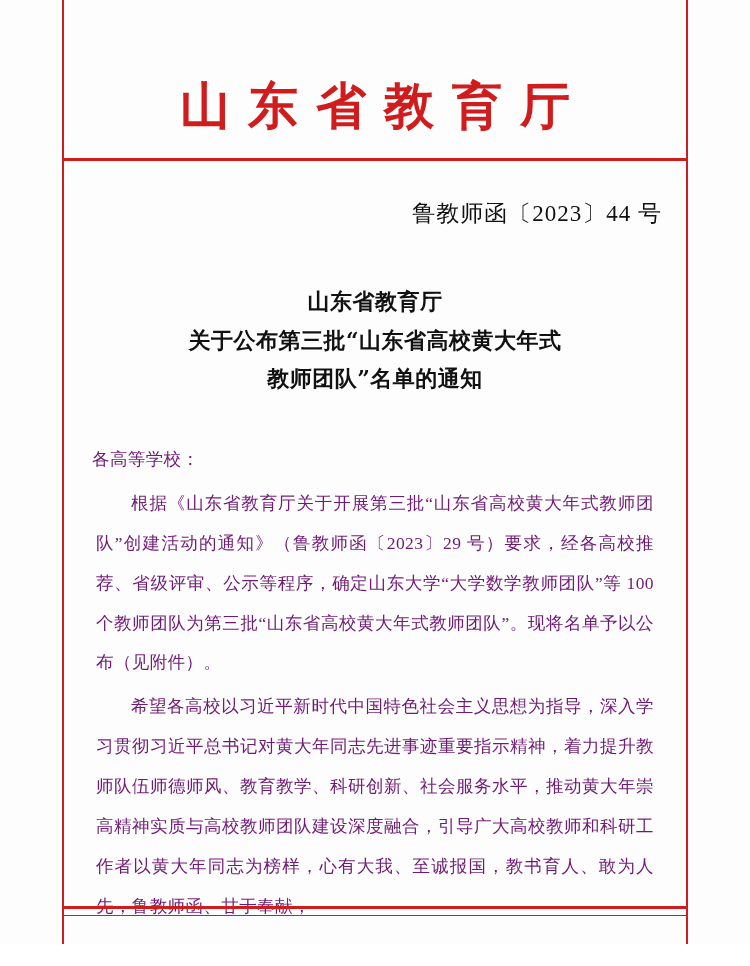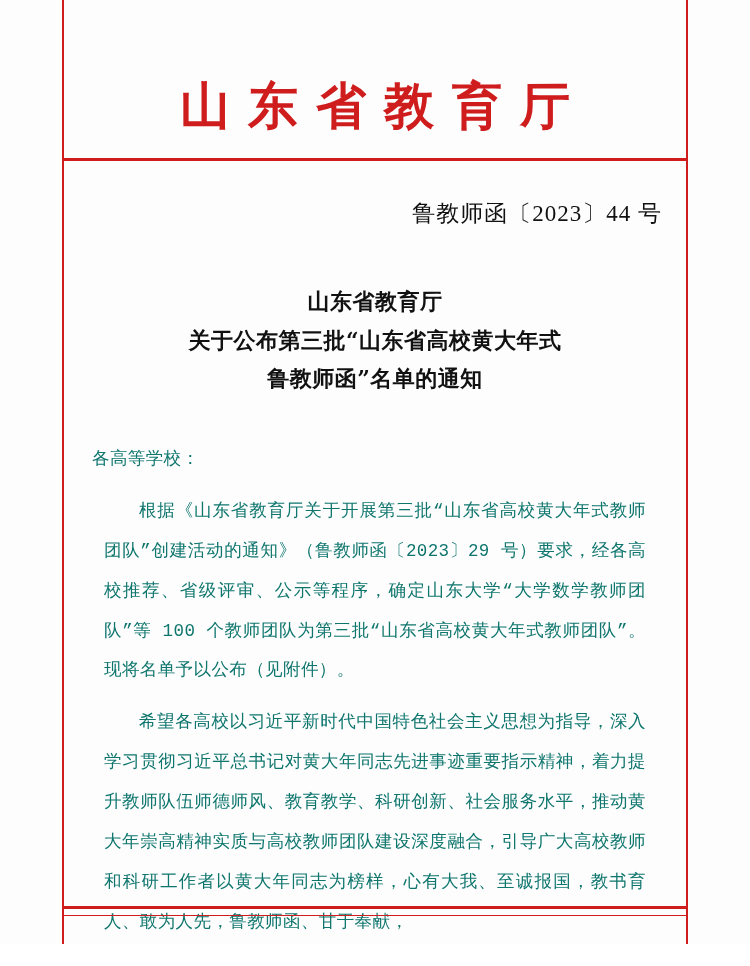--- a/index.html
+++ b/index.html
@@ -80,30 +80,30 @@
     color: #111111;
     letter-spacing: 0.5px;
   }
   .title-block .tline { display: block; }
 
   .body-block {
     position: absolute;
     top: 440px;
     left: 92px;
     width: 566px;
-    font-family: Liberation Mono, monospace;
+    font-family: Liberation Serif, serif;
     font-size: 17.5px;
     line-height: 2.28;
-    color: #0f766e;
+    color: #701a75;
     letter-spacing: 0.4px;
     text-align: justify;
   }
   .salutation { margin: 0 0 0 0; }
   .para {
-    margin: 12px;
+    margin: 4px;
     text-indent: 2em;
   }
 
   .footer-rules {
     position: absolute;
     left: 62px;
     width: 626px;
   }
   .footer-rules .thick {
     position: absolute;
@@ -133,21 +133,21 @@
   <div class="masthead">
     <div class="masthead-title">山东省教育厅</div>
   </div>
   <div class="masthead-rule"></div>
 
   <div class="doc-number">鲁教师函〔2023〕44 号</div>
 
   <div class="title-block">
     <span class="tline">山东省教育厅</span>
     <span class="tline">关于公布第三批“山东省高校黄大年式</span>
-    <span class="tline">鲁教师函”名单的通知</span>
+    <span class="tline">教师团队”名单的通知</span>
   </div>
 
   <div class="body-block">
     <p class="salutation">各高等学校：</p>
     <p class="para">根据《山东省教育厅关于开展第三批“山东省高校黄大年式教师团队”创建活动的通知》（鲁教师函〔2023〕29 号）要求，经各高校推荐、省级评审、公示等程序，确定山东大学“大学数学教师团队”等 100 个教师团队为第三批“山东省高校黄大年式教师团队”。现将名单予以公布（见附件）。</p>
     <p class="para">希望各高校以习近平新时代中国特色社会主义思想为指导，深入学习贯彻习近平总书记对黄大年同志先进事迹重要指示精神，着力提升教师队伍师德师风、教育教学、科研创新、社会服务水平，推动黄大年崇高精神实质与高校教师团队建设深度融合，引导广大高校教师和科研工作者以黄大年同志为榜样，心有大我、至诚报国，教书育人、敢为人先，鲁教师函、甘于奉献，</p>
   </div>
 
   <div class="footer-rules" style="top: 906px;">
     <div class="thick"></div>

